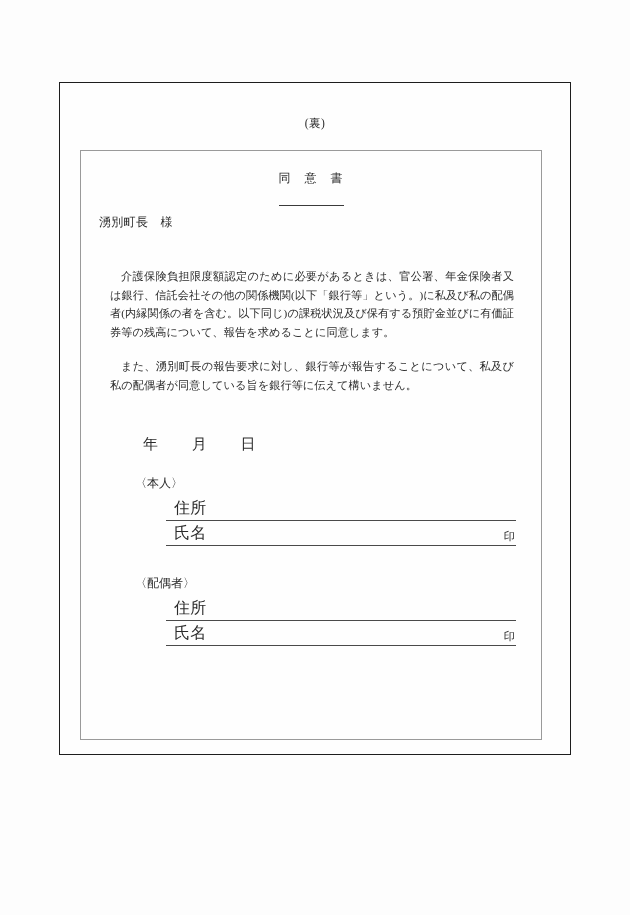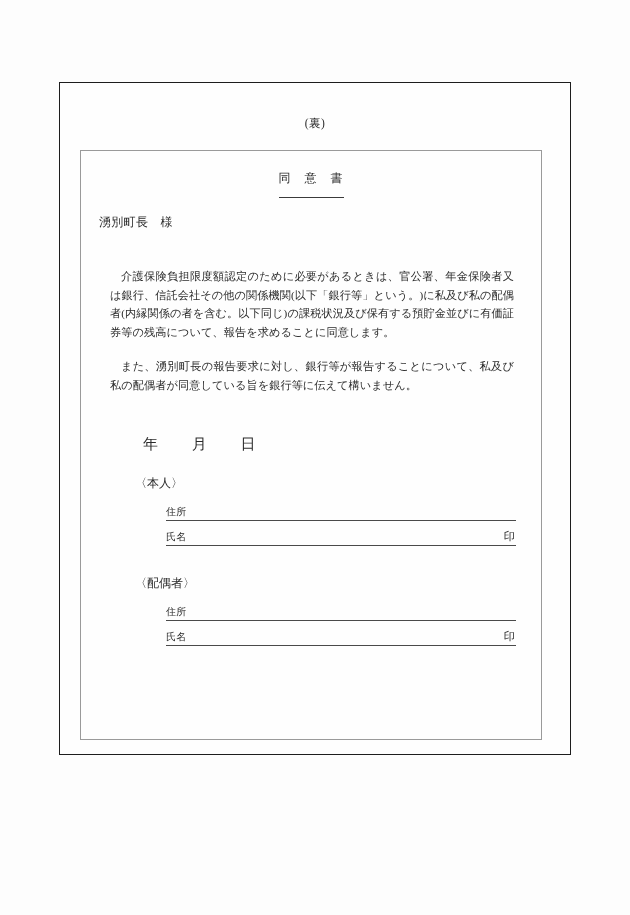--- a/index.html
+++ b/index.html
@@ -56,21 +56,21 @@
     left: 0;
     top: 17px;
     width: 100%;
     text-align: center;
   }
   #doc-title .title-text {
     display: inline-block;
     font-size: 12px;
     letter-spacing: 1px;
     border-bottom: 1px solid #3a3a3a;
-    padding-bottom: 10px;
+    padding-bottom: 18px;
   }
 
   
   #addressee {
     position: absolute;
     left: 18px;
     top: 63px;
     font-size: 12px;
     letter-spacing: 0.3px;
   }
@@ -125,23 +125,23 @@
     left: 85px;
     width: 350px;
     height: 21px;
     border-bottom: 1px solid #4a4a4a;
   }
   .sig-field.field-address { top: 24px; }
   .sig-field.field-name { top: 49px; }
 
   .sig-field-label {
     position: absolute;
-    left: 0;
+    left: 8px;
     bottom: 1px;
-    font-size: 10px;
+    font-size: 16px;
     letter-spacing: 0.3px;
   }
   .sig-seal-mark {
     position: absolute;
     right: 1px;
     bottom: 1px;
     font-size: 11.2px;
   }
 </style>
 </head>

